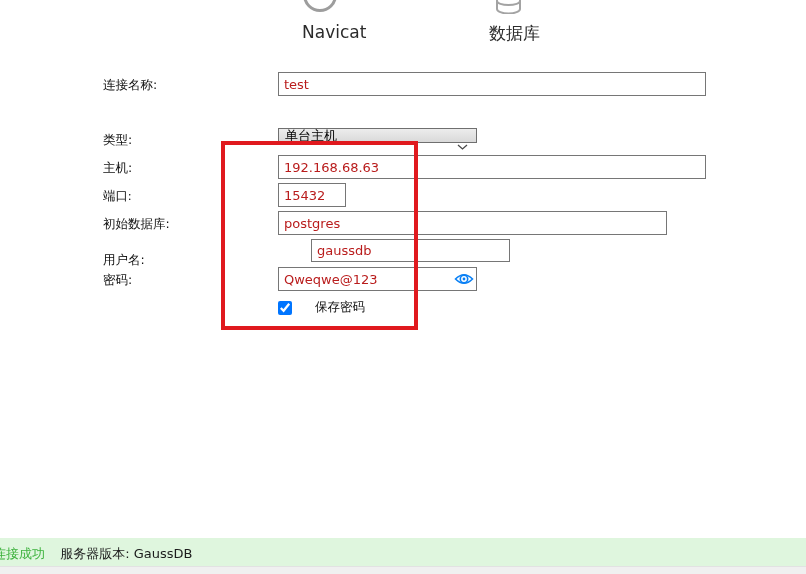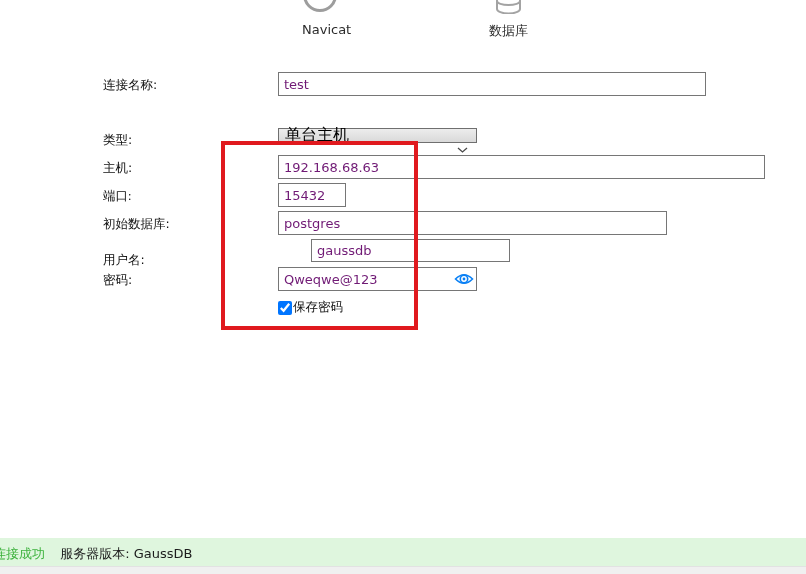--- a/index.html
+++ b/index.html
@@ -19,62 +19,62 @@
   .icon-clip { position: absolute; overflow: hidden; }
   .navicat-circle {
     position: absolute;
     width: 34px; height: 34px;
     border: 3px solid #9d9d9d;
     border-radius: 50%;
     top: -22px; left: 0;
   }
   .header-label {
     position: absolute;
-    font-size: 13px;
+    font-size: 17px;
     color: #2b2b2b;
     white-space: nowrap;
   }
 
   
   .field-label {
     position: absolute;
     font-size: 12.5px;
     color: #101010;
     white-space: nowrap;
   }
   .tbox {
     position: absolute;
     border: 1px solid #767676;
     background: #ffffff;
     font-family: inherit;
     font-size: 13px;
-    color: #701a75;
+    color: #b91c1c;
     padding: 0 5px;
     height: 24px;
     outline: none;
   }
   .select {
     position: absolute;
     border: 1px solid #6f6f6f;
     background: linear-gradient(#ededed, #d9d9d9);
     height: 15px;
-    font-size: 16px;
+    font-size: 13px;
     color: #000;
     display: flex;
     align-items: center;
     padding: 0 6px;
     cursor: default;
   }
   .select .chevron { position: absolute; right: 8px; top: 9px; }
 
   .checkbox-row {
     position: absolute;
     display: flex;
     align-items: center;
-    gap: 1px;
+    gap: 23px;
     font-size: 12.5px;
     color: #101010;
   }
   .checkbox-row input { width: 14px; height: 14px; }
 
   .eye-btn {
     position: absolute;
     width: 22px; height: 16px;
     background: transparent;
     border: none;
@@ -144,21 +144,21 @@
   <div class="select" style="left:278px; top:128px; width:199px;">
     <span>单台主机</span>
     <span class="chevron">
       <svg width="11" height="6" viewBox="0 0 11 6">
         <polyline points="1,1 5.5,5 10,1" fill="none" stroke="#4a4a4a" stroke-width="1.3"></polyline>
       </svg>
     </span>
   </div>
 
   <div class="field-label" style="left:103px; top:160px;">主机:</div>
-  <input class="tbox" style="left: 278px; top: 155px; width: 487px;" value="192.168.68.63">
+  <input class="tbox" style="left: 278px; top: 155px; width: 428px;" value="192.168.68.63">
 
   <div class="field-label" style="left:103px; top:188px;font-family:Liberation Serif, serif;">端口:</div>
   <input class="tbox" style="left: 278px; top: 183px; width: 68px;" value="15432">
 
   <div class="field-label" style="left:103px; top:216px;">初始数据库:</div>
   <input class="tbox" style="left: 278px; top: 211px; width: 389px;" value="postgres">
 
   <div class="field-label" style="left:103px; top:252px;">用户名:</div>
   <input class="tbox" style="left: 278px; top: 239px; width: 199px; height: 23px; margin-left: 33px;" value="gaussdb">
 

